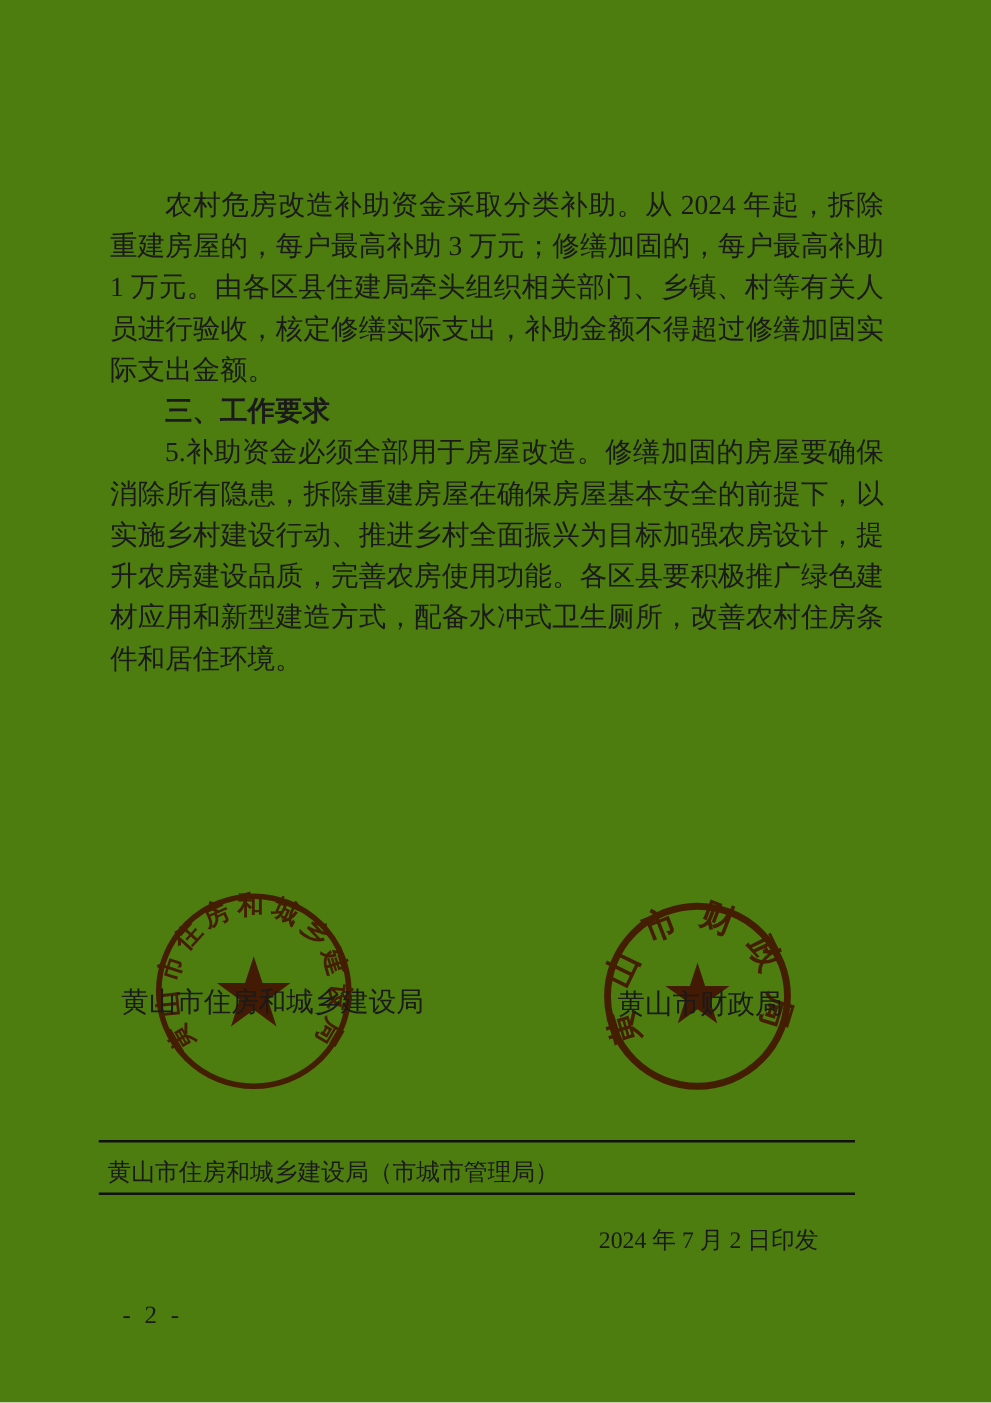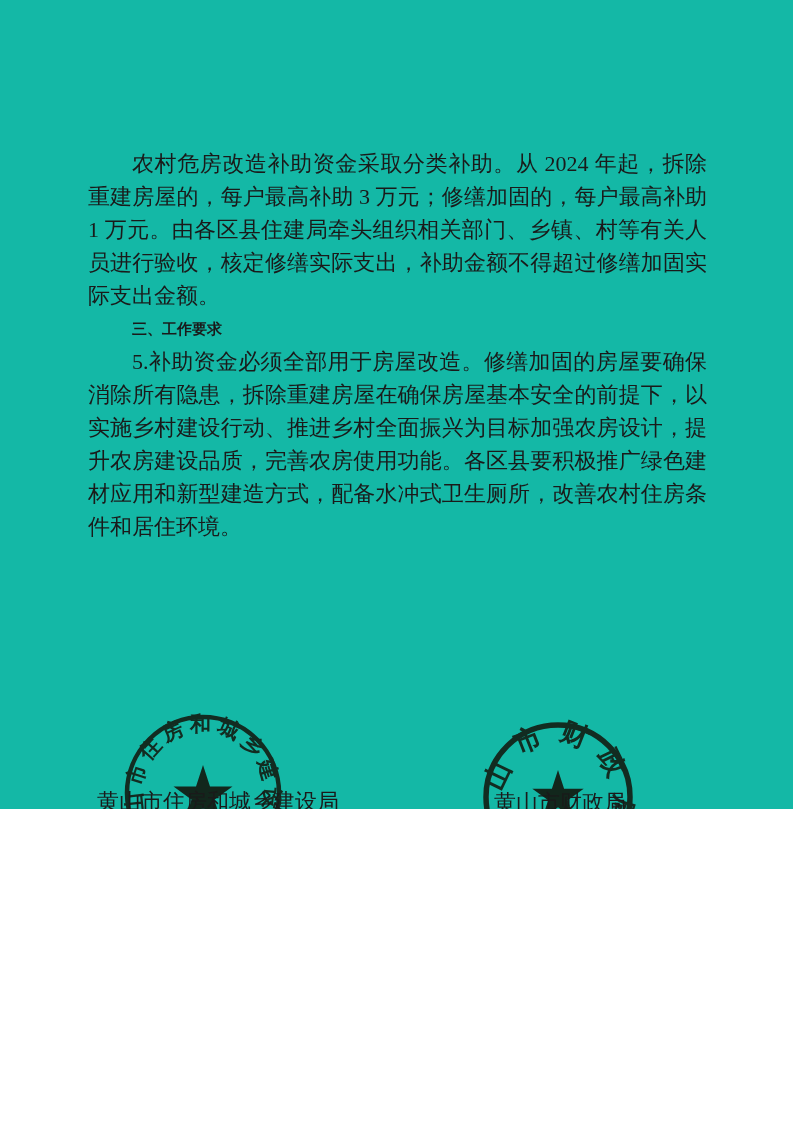--- a/index.html
+++ b/index.html
@@ -1,42 +1,42 @@
 <!DOCTYPE html>
 <html><head>
 <meta charset="utf-8">
 <style>
   * { margin: 0; padding: 0; box-sizing: border-box; }
   html, body { background: #ffffff; }
   .page {
     position: relative;
     width: 793px;
-    height: 809px;
-    background: #14b8a6;
+    height: 1122px;
+    background: #4d7c0f;
     overflow: hidden;
     font-family: "Liberation Serif", "DejaVu Serif", serif;
     color: #1a1a1a;
   }
   .body-text {
     position: absolute;
     left: 88px;
     top: 147px;
     width: 619px;
     font-size: 22px;
     line-height: 33px;
     text-align: justify;
   }
   .para {
     text-indent: 44px;
     margin: 0;
   }
   .heading {
     font-family: "Liberation Sans", "DejaVu Sans", sans-serif;
     font-weight: 700;
-    font-size: 15px;
+    font-size: 22px;
     line-height: 33px;
     text-indent: 44px;
     margin: 0;
   }
   .seal {
     position: absolute;
     mix-blend-mode: multiply;
     opacity: 0.92;
   }
   .seal-left { left: 121px; top: 711px; width: 164px; height: 164px; }
@@ -111,18 +111,19 @@
     <text font-size="27" letter-spacing="14" fill="#e02b20">
       <textPath href="#arcR" startOffset="50%" text-anchor="middle">黄山市财政局</textPath>
     </text>
     <polygon fill="#dc2318" points="78,51 84.1,69.7 103.7,69.7 87.8,81.2 93.9,99.8 78,88.3 62.1,99.8 68.2,81.2 52.3,69.7 71.9,69.7"></polygon>
   </svg>
 
   <div class="sig sig-left-org">黄山市住房和城乡建设局</div>
   <div class="sig sig-right-org">黄山市财政局</div>
 
   <div class="footer-rule footer-rule-top"></div>
+  <div class="footer-text footer-issuer">黄山市住房和城乡建设局（市城市管理局）</div>
   <div class="footer-text footer-print-date">2024 年 7 月 2 日印发</div>
   <div class="footer-rule footer-rule-bottom"></div>
 
   <div class="page-number">- 2 -</div>
 
 </div>
 
 </body></html>

